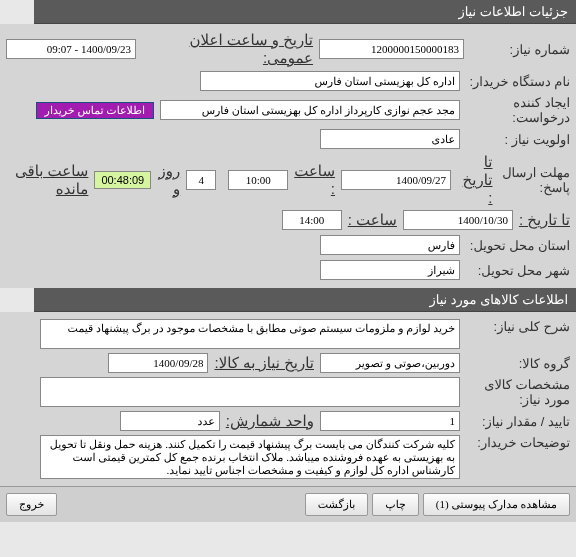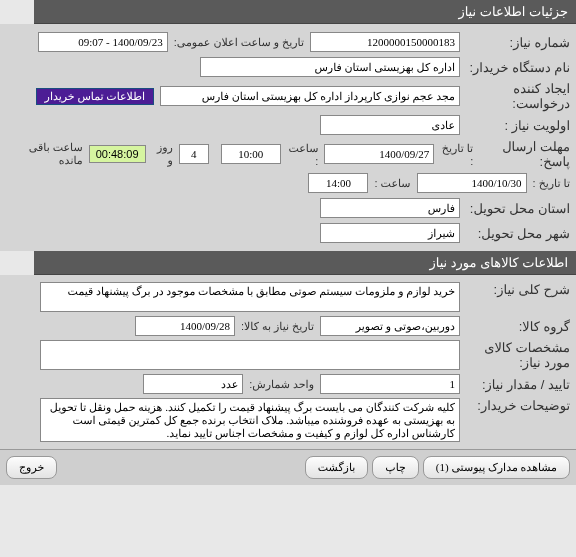--- a/index.html
+++ b/index.html
@@ -45,25 +45,26 @@
   font-family: Tahoma;
   height: 20px;
 }
 .input { width: 140px; }
 .wide-input { width: 260px; }
 .small-input { width: 60px; text-align: center; }
 .textarea { width: 420px; height: 30px; resize: none; }
 .textarea.tall { height: 44px; }
 .inline-label {
   margin: 0 6px;
-  font-size: 11px;
+  font-size: 15px;
   color: #333;
+  text-decoration: underline;
 }
 .blue-btn {
-  background: #4c1d95;
+  background: #a21caf;
   color: #fff;
   border: 1px solid #1a4d80;
   padding: 1px 8px;
   font-size: 11px;
   cursor: pointer;
   font-family: Tahoma;
 }
 .countdown {
   background: #d6f5a0;
   border: 1px solid #888;
@@ -78,21 +79,21 @@
   display: flex;
   gap: 4px;
 }
 .btn {
   background: linear-gradient(#fdfdfd, #e3e3e3);
   border: 1px solid #999;
   padding: 4px 12px;
   font-size: 11px;
   cursor: pointer;
   font-family: Tahoma;
-  border-radius: 8px;
+  border-radius: 2px;
 }
 .spacer { flex: 1; }
 </style>
 </head>
 <body>
 
 <div class="section-header">جزئیات اطلاعات نیاز</div>
 
 <div class="form-area">
 

